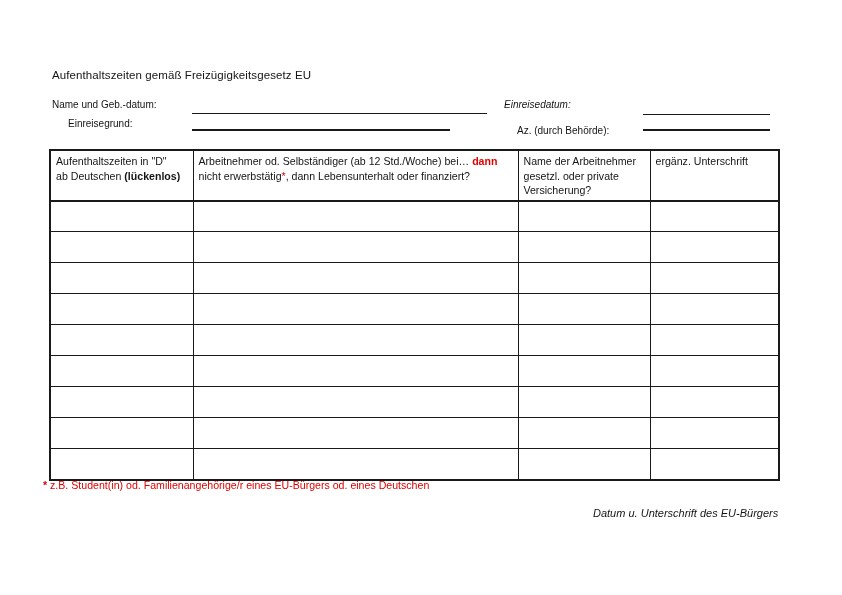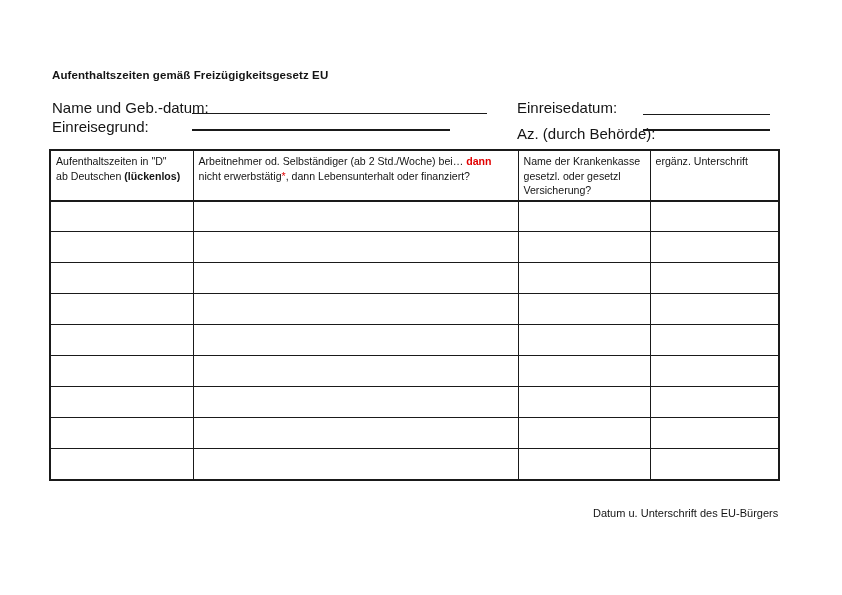--- a/index.html
+++ b/index.html
@@ -15,26 +15,26 @@
     color: var(--ink);
   }
   .page {
     position: relative;
     width: 842px; height: 595px;
     background: #ffffff;
     overflow: hidden;
   }
   .doc-title {
     position: absolute; left: 52px; top: 69px;
-    font-size: 11.5px; font-weight: bold; letter-spacing: 0.1px;
+    font-size: 11.5px; font-weight: normal; letter-spacing: 0.1px;
   }
-  .label { position: absolute; font-size: 15px; white-space: nowrap; }
+  .label { position: absolute; font-size: 10px; white-space: nowrap; }
   .lbl-name  { left: 52px;  top: 99px; }
-  .lbl-eind  { left: 517px; top: 99px; }
-  .lbl-grund { left: 52px;  top: 118px; }
+  .lbl-eind  { left: 504px; top: 99px; font-style: italic; }
+  .lbl-grund { left: 68px;  top: 118px; }
   .lbl-az    { left: 517px; top: 118px; margin-top: 7px; }
   .fill-line { position: absolute; height: 15px; border-bottom: 1.4px solid var(--line); }
   .line-name  { left: 192px; top: 99px;  width: 295px; }
   .line-eind  { left: 643px; top: 100px; width: 127px; border-bottom-width: 1.8px; }
   .line-grund { left: 192px; top: 116px; width: 258px; border-bottom-width: 2px; }
   .line-az    { left: 643px; top: 116px; width: 127px; border-bottom-width: 2px; }
 
   table.form-table {
     position: absolute; left: 49px; top: 149px;
     width: 729px;
@@ -56,21 +56,21 @@
   .bold { font-weight: bold; }
   .red-bold { color: var(--accent-red); font-weight: bold; }
   .red-star { color: var(--accent-red); }
   .footnote {
     position: absolute; left: 43px; top: 479px;
     font-size: 10.6px; color: var(--accent-red); white-space: nowrap;
   }
   .footnote .fn-star { font-weight: bold; }
   .signature-caption {
     position: absolute; left: 593px; top: 507px;
-    font-size: 11px; white-space: nowrap;
+    font-size: 11px; white-space: nowrap; font-style: italic;
   }
 </style>
 </head>
 <body>
 
 <div class="page">
 
   <div class="doc-title">Aufenthaltszeiten gemäß Freizügigkeitsgesetz EU</div>
 
   <div class="label lbl-name">Name und Geb.-datum:</div>
@@ -92,24 +92,24 @@
       <col style="width:132px">
       <col style="width:129px">
     </colgroup>
     <thead>
       <tr>
         <th>
           <span>Aufenthaltszeiten in "D"</span><br>
           <span>ab Deutschen </span><span class="bold">(lückenlos)</span>
         </th>
         <th>
-          <span>Arbeitnehmer od. Selbständiger (ab 2 Std./Woche) bei… </span><span class="red-bold">dann</span><br>
+          <span>Arbeitnehmer od. Selbständiger (ab 12 Std./Woche) bei… </span><span class="red-bold">dann</span><br>
           <span>nicht erwerbstätig</span><span class="red-star">*</span><span>, dann Lebensunterhalt oder finanziert?</span>
         </th>
-        <th>Name der Krankenkasse gesetzl. oder gesetzl Versicherung?</th>
+        <th>Name der Arbeitnehmer gesetzl. oder private Versicherung?</th>
         <th>ergänz. Unterschrift</th>
       </tr>
     </thead>
     <tbody>
         <tr>
           <td></td>
           <td></td>
           <td></td>
           <td></td>
         </tr>
@@ -157,16 +157,19 @@
         </tr>
         <tr>
           <td></td>
           <td></td>
           <td></td>
           <td></td>
         </tr>
       </tbody>
   </table>
 
+  <div class="footnote">
+    <span class="fn-star">*</span><span> z.B. Student(in) od. Familienangehörige/r eines EU-Bürgers od. eines Deutschen</span>
+  </div>
 
   <div class="signature-caption">Datum u. Unterschrift des EU-Bürgers</div>
 
 </div>
 
 </body></html>

